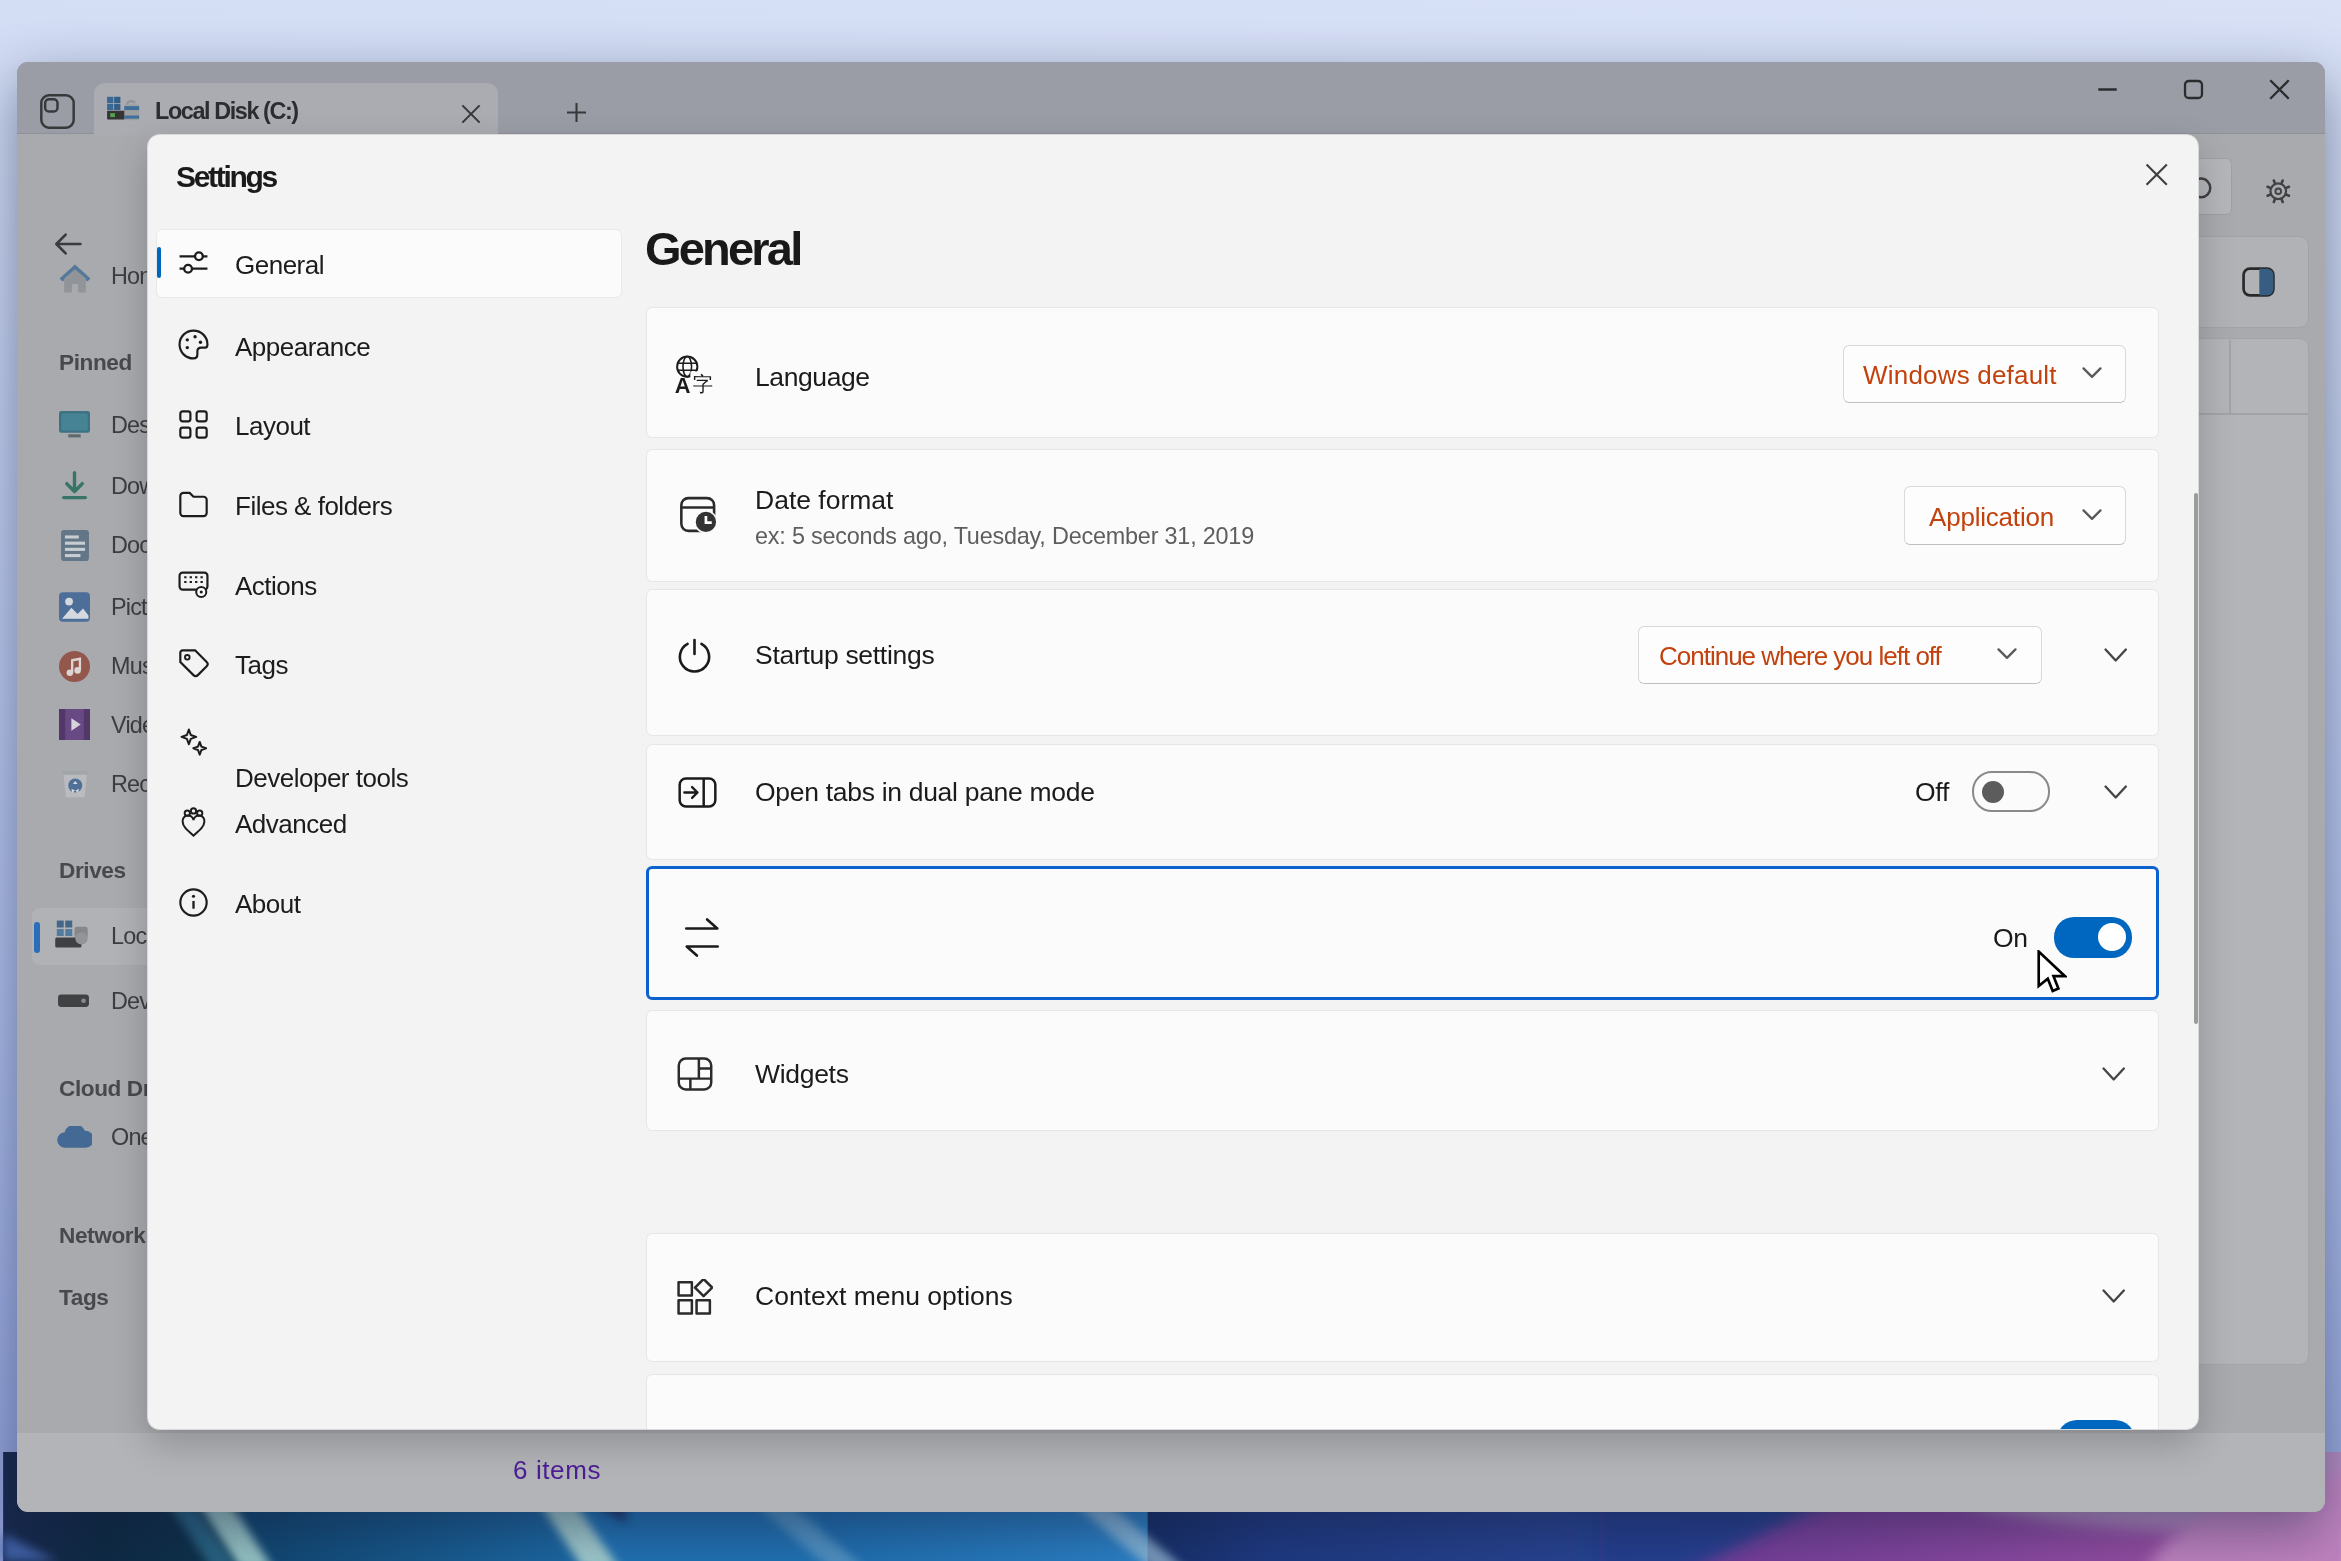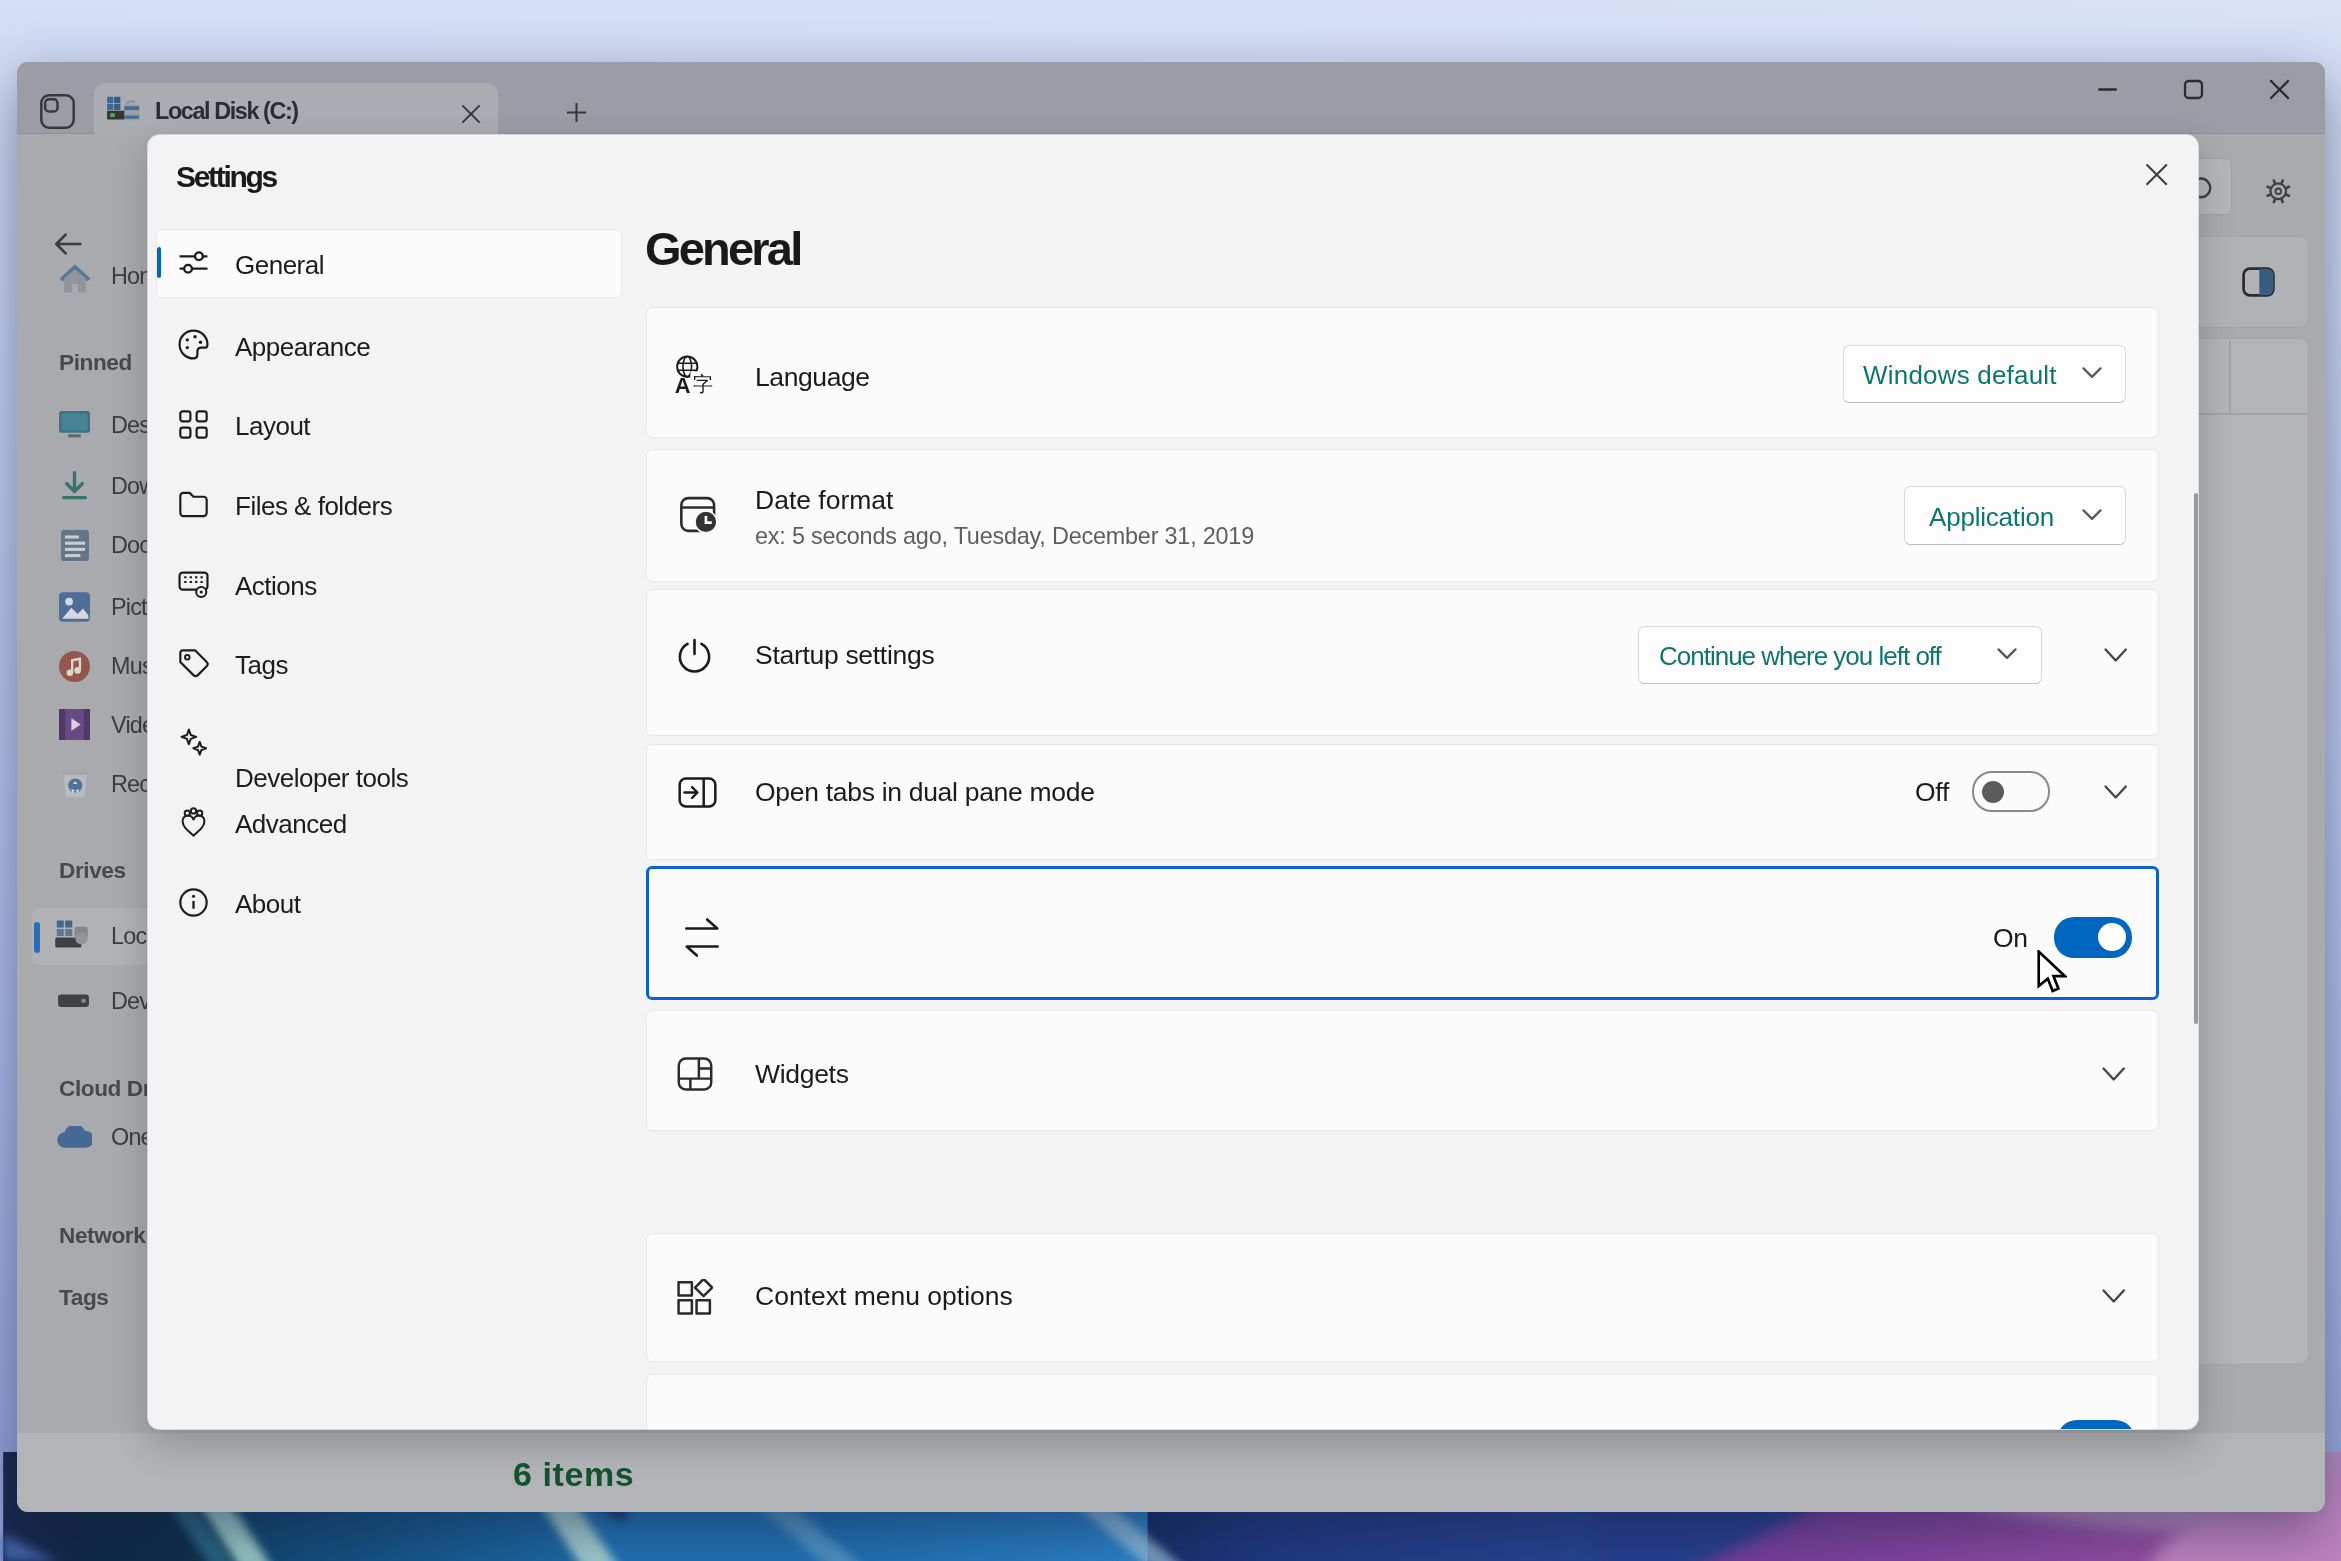--- a/index.html
+++ b/index.html
@@ -24,21 +24,21 @@
   
   #dlg { left:147px; top:134px; width:2052px; height:1296px; border-radius:12.5px;
          background:#f3f3f3; border:0.8px solid #d8d8d8; overflow:hidden;
          box-shadow:0 14px 36px rgba(0,0,0,.20); }
   .card { position:absolute; left:498px; width:1513px; background:#fbfbfb;
           border:0.8px solid #e6e6e6; border-radius:6.2px; }
   .rowtitle { position:absolute; left:607px; font-size:26.5px; letter-spacing:-0.3px; color:#1b1b1b; white-space:nowrap; }
   .rowdesc { position:absolute; left:607px; font-size:23.4px; letter-spacing:-0.2px; color:#5e5e5e; white-space:nowrap; }
   .drop { position:absolute; background:#fdfdfd; border:0.8px solid #d9d9d9; border-bottom-color:#bfbfbf;
           border-radius:6.2px; }
-  .droptxt { position:absolute; font-size:26px; letter-spacing:-0.2px; color:#0f766e; white-space:nowrap; }
+  .droptxt { position:absolute; font-size:26px; letter-spacing:-0.2px; color:#c2410c; white-space:nowrap; }
   .navtxt { position:absolute; left:87px; font-size:26px; letter-spacing:-0.5px; color:#1c1c1c; white-space:nowrap; }
 
   .ic { position:absolute; }
   .dim { filter:saturate(.62) brightness(.94) contrast(.92); }
 </style>
 </head>
 <body>
 
 <div class="abs" id="wall" style="left:0; top:1452px; width:2342px; height:109px;">
 <svg width="2342" height="109" viewBox="0 0 3000 140">
@@ -251,21 +251,21 @@
   <div class="abs" style="left:2091px; top:174px; width:201px; height:92px; background:#b1b2b5; border:0.8px solid #a2a3a6; border-radius:9.4px;"></div>
   <svg class="abs dim" style="left:2225px; top:205px;" width="33" height="30" viewBox="0 0 42 38">
     <rect x="2" y="2" width="38" height="34" rx="8" fill="none" stroke="#232425" stroke-width="3.4"></rect>
     <path d="M22 2 H32 a8 8 0 0 1 8 8 V28 a8 8 0 0 1 -8 8 H22 Z" fill="#1d63a8"></path>
   </svg>
   <div class="abs" style="left:2091px; top:276px; width:201px; height:1027px; background:#b3b4b7; border:0.8px solid #a4a5a8; border-radius:9.4px;"></div>
   <div class="abs" style="left:2212px; top:278px; width:1.6px; height:73px; background:#a2a3a6;"></div>
   <div class="abs" style="left:2139px; top:351px; width:153px; height:1.6px; background:#a2a3a6;"></div>
 
   <div class="abs" id="statusbar"></div>
-  <div class="abs" style="left:496px; top:1393px; font-size:34px; color:#14532d; letter-spacing:0.6px;font-weight:bold;">6 items</div>
+  <div class="abs" style="left:496px; top:1393px; font-size:26px; color:#4c1d95; letter-spacing:0.6px;">6 items</div>
 </div>
 
 <div class="abs" id="dlg">
   <div class="abs" style="left:28px; top:25px; font-size:30px; font-weight:bold; letter-spacing:-2.3px; color:#1a1a1a;">Settings</div>
   <svg class="abs" style="left:1997px; top:28px;" width="23.4" height="23.4" viewBox="0 0 30 30">
     <path d="M2 2 L28 28 M28 2 L2 28" stroke="#404040" stroke-width="2.8" fill="none"></path>
   </svg>
 
   <div class="abs" style="left:7.8px; top:94px; width:466px; height:69px; background:#fbfbfb; border:0.8px solid #e8e8e8; border-radius:6.2px;"></div>
   <div class="abs" style="left:8.6px; top:112px; width:4.7px; height:31px; background:#0067c0; border-radius:2.3px;"></div>

